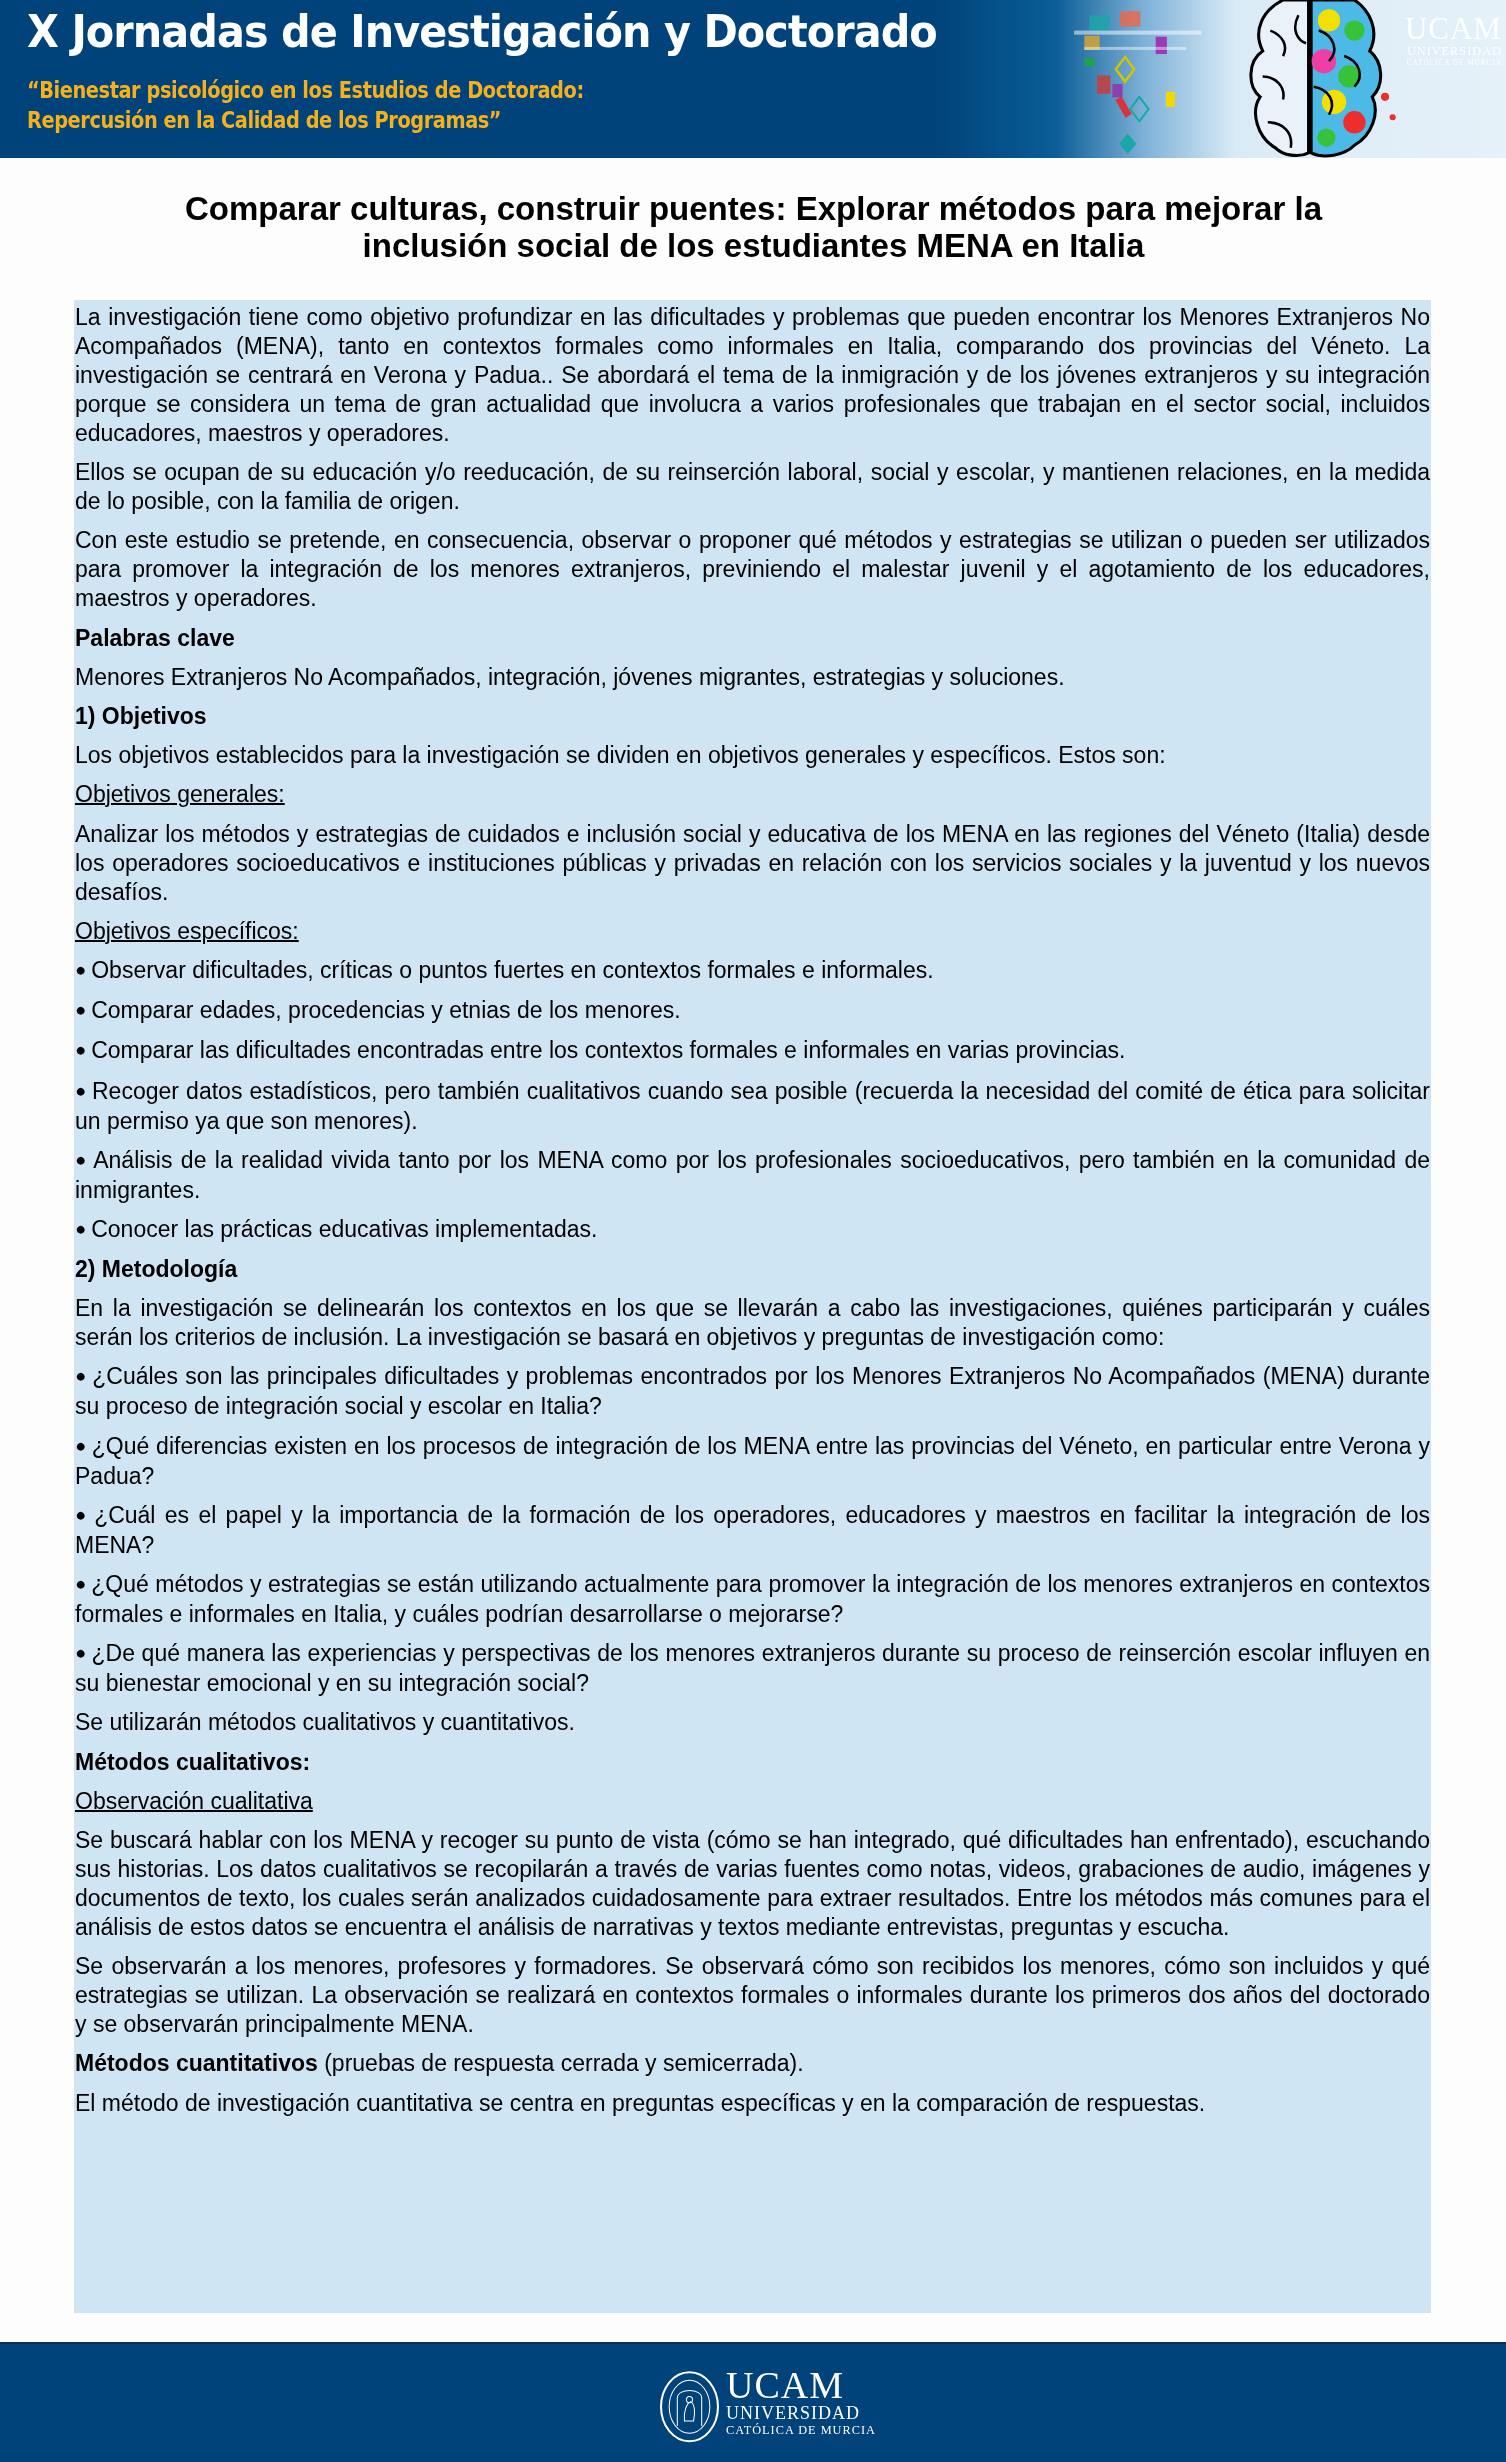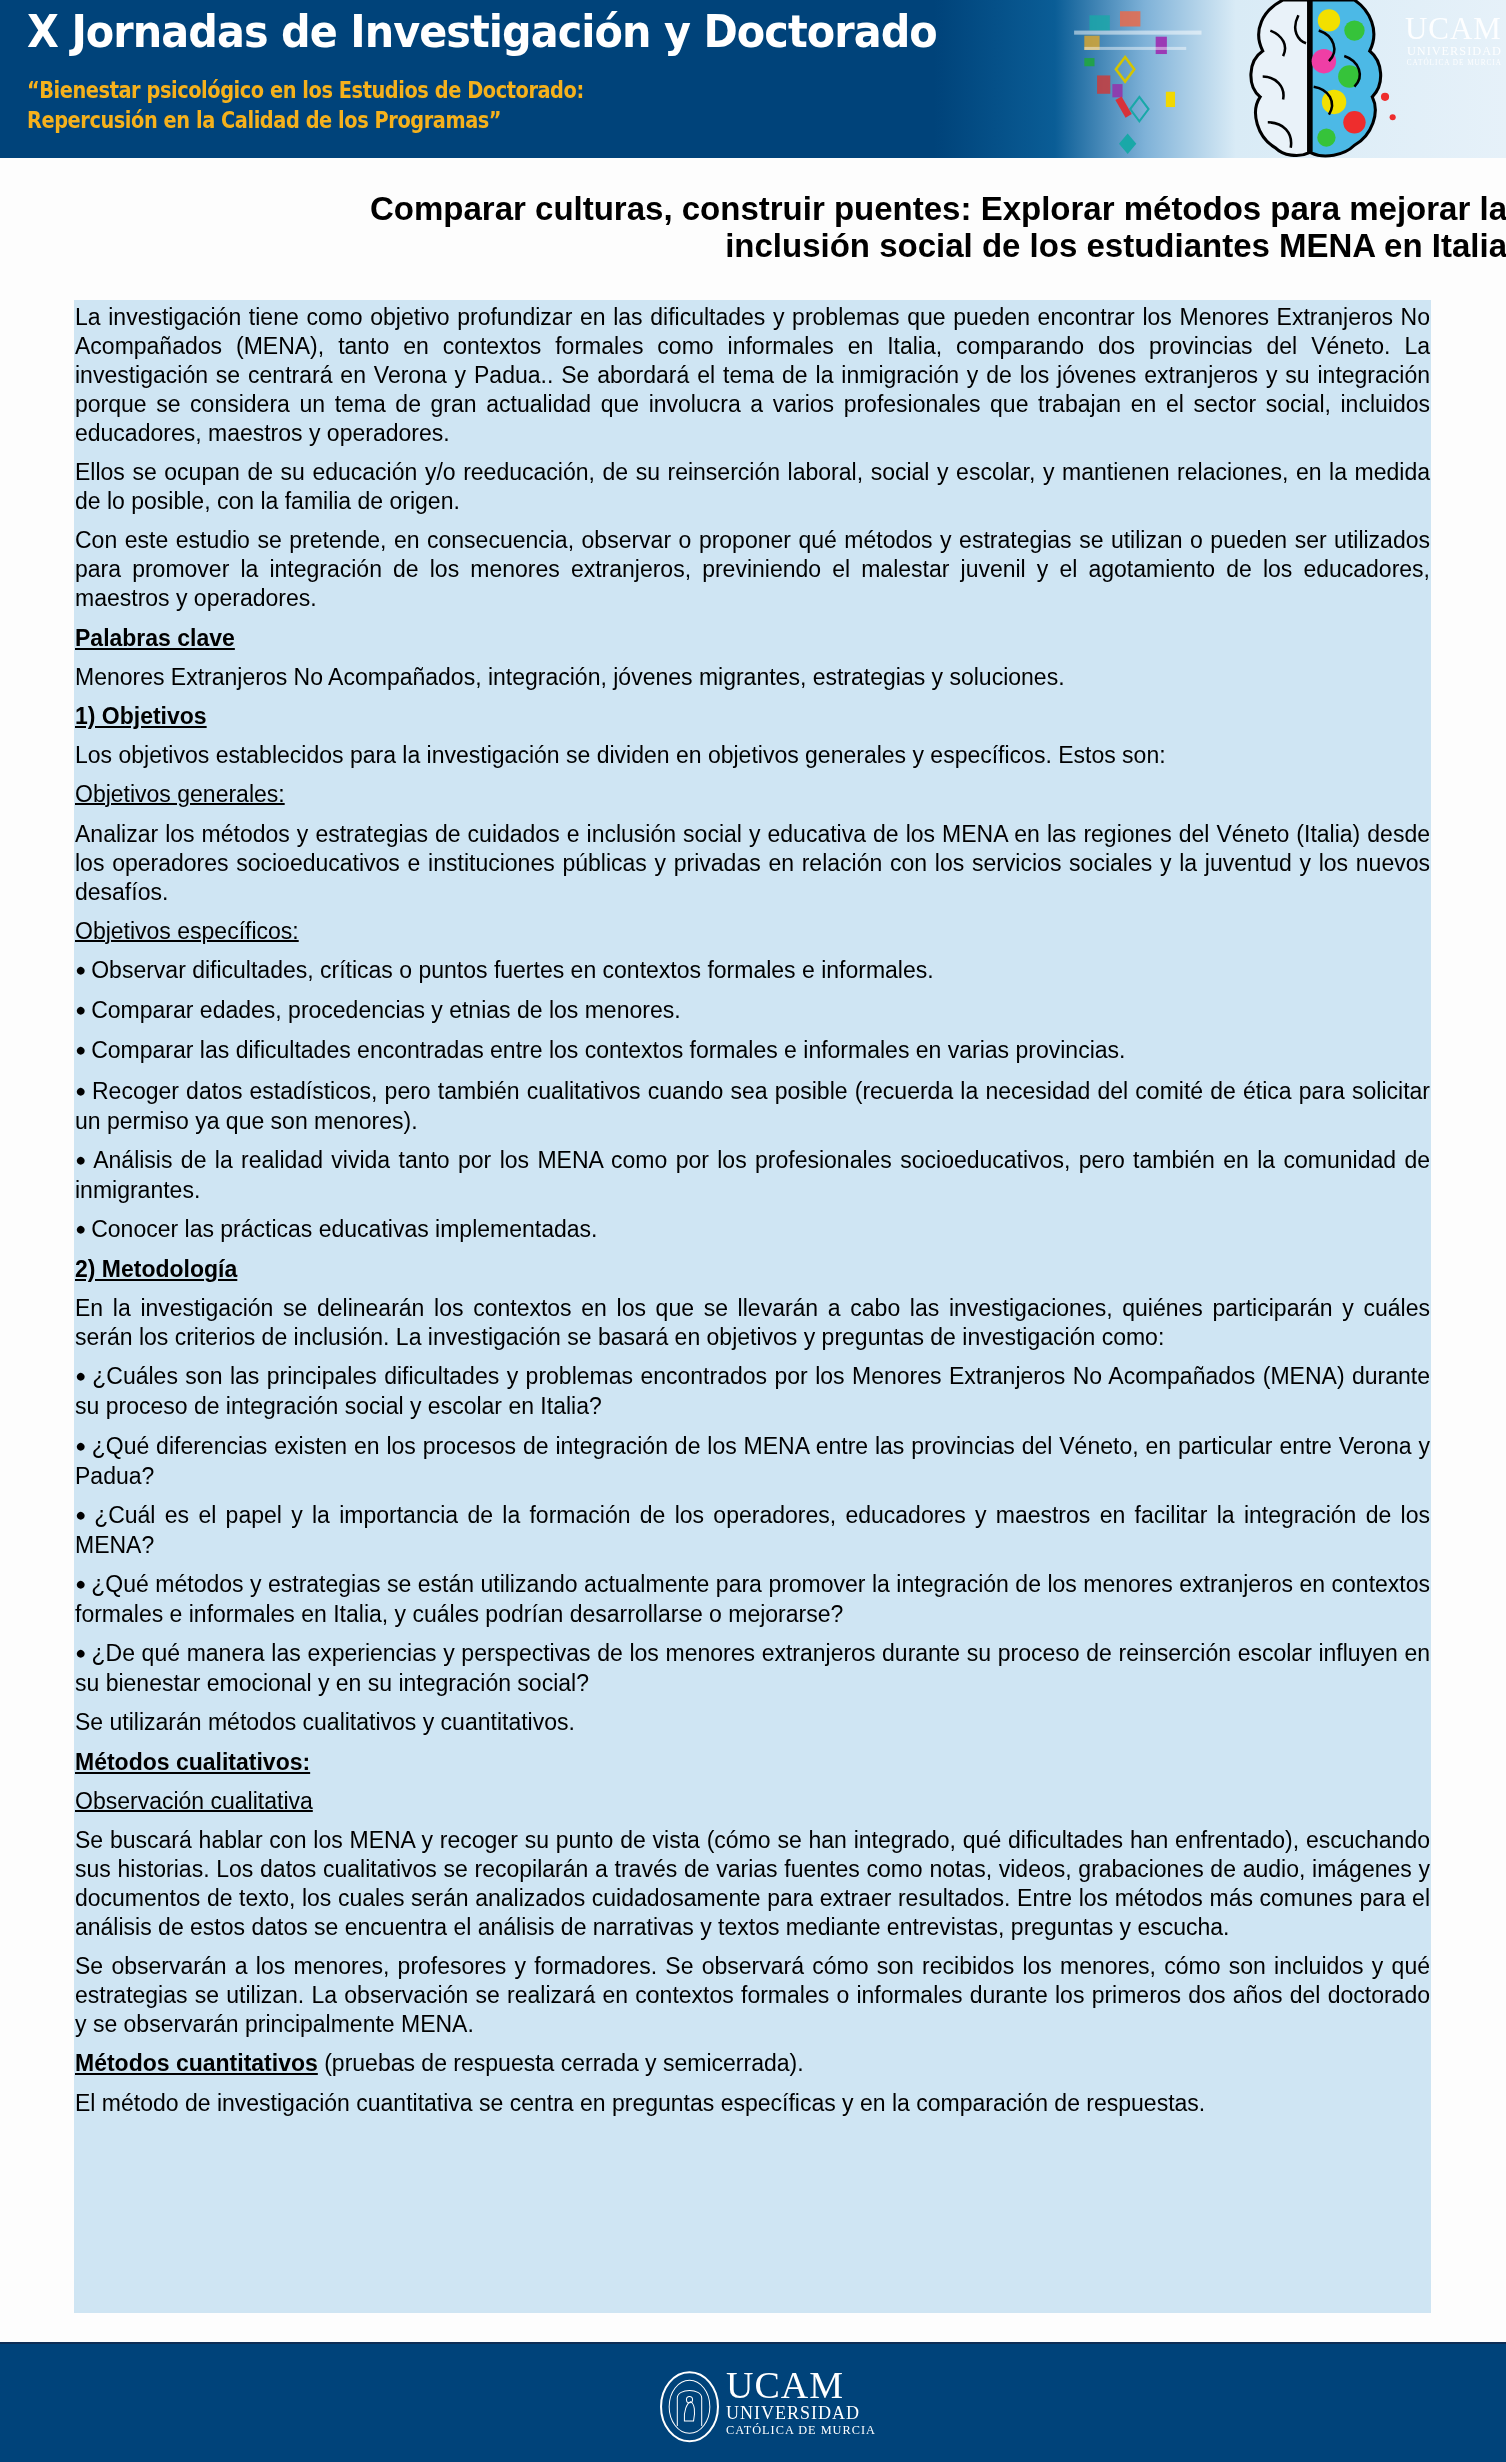--- a/index.html
+++ b/index.html
@@ -33,36 +33,36 @@
   .banner-logo {
     position: absolute; right: 5.1px; top: 13.3px; text-align: right; color: rgba(255,255,255,0.92);
     font-family: "Liberation Serif", serif;
   }
   .banner-logo .big { font-size: 31px; letter-spacing: 1px; line-height: 31px; }
   .banner-logo .mid { font-size: 12.3px; letter-spacing: 1px; }
   .banner-logo .small { font-size: 7.2px; letter-spacing: 1px; }
 
   
   .poster-title {
-    position: absolute; left: 0; top: 168px; width: 1507px; text-align: right;
+    position: absolute; left: 0; top: 168px; width: 1507px; text-align: center;
     font-family: "Liberation Sans", sans-serif; font-weight: bold;
     font-size: 33px; line-height: 37px; color: #000;
   }
 
   
   .content {
     position: absolute; left: 74px; top: 272px; width: 1357px; height: 2013px;
     background: #cfe5f3;
     box-sizing: border-box; padding: 3.1px 1px 0 1px; margin-top: 28px;
   }
   .content p {
     margin: 0 0 10.2px 0;
     font-size: 23px; line-height: 29px; text-align: justify;
   }
-  .content .hd { font-weight: bold; text-decoration: underline; }
+  .content .hd { font-weight: bold; }
   .content .ul { text-decoration: underline; text-decoration-thickness: 2px; }
   .bullet::before { content: "\25CF"; font-size: 18.4px; margin-right: 5.1px; position: relative; top: -2px; }
 
   
   .footer {
     position: absolute; left: 0; top: 2342px; width: 1507px; height: 121px;
     background: #00437a; border-top: 2px solid #0d2d55;
   }
   .seal { position: absolute; left: 659px; top: 25.6px; width: 61px; height: 74px; }
   .foot-logo { position: absolute; left: 726px; top: 22.5px; color: #fff; font-family: "Liberation Serif", serif; }

